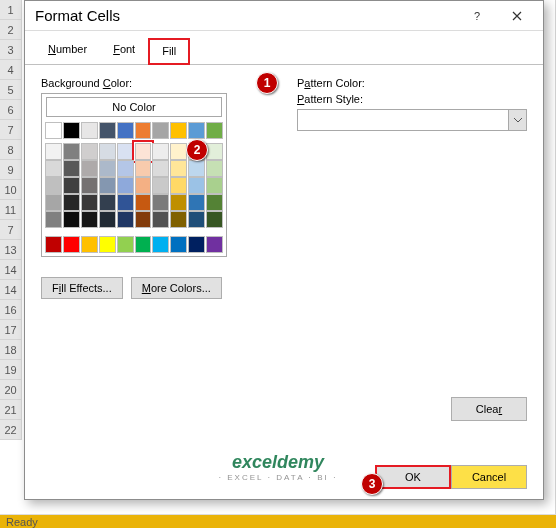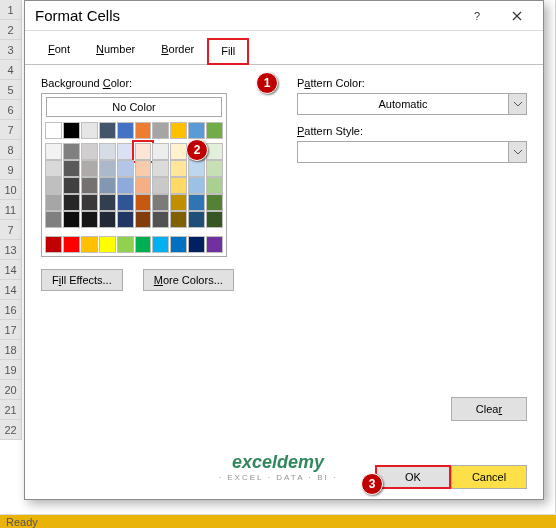--- a/index.html
+++ b/index.html
@@ -17,21 +17,21 @@
 .tab.hl{border:2px solid #e51b23}
 .body{padding:12px 16px;display:flex;gap:26px}
 .col{flex:1}
 .lbl{margin-bottom:4px}
 .lbl u{text-decoration:underline}
 .nocolor{border:1px solid #a8a8a8;height:20px;display:flex;align-items:center;justify-content:center;width:176px;margin:0 auto 4px}
 .palette{display:flex;flex-direction:column;gap:1px;padding:3px;border:1px solid #a8a8a8;width:186px}
 .prow{display:flex;gap:1px}
 .sw{width:17px;height:17px;border:1px solid #bfbfbf;cursor:pointer}
 .sw.sel{outline:2px solid #e51b23;outline-offset:1px}
-.btnrow{display:flex;gap:20px;margin-top:12px}
+.btnrow{display:flex;gap:8px;margin-top:20px}
 .stdbtn{border:1px solid #adadad;background:#e1e1e1;padding:4px 10px;cursor:pointer}
 .stdbtn u{text-decoration:underline}
 .combo{display:flex;height:22px;border:1px solid #a8a8a8;margin-bottom:10px}
 .combo span{flex:1;display:flex;align-items:center;justify-content:center}
 .combo .arrow{width:18px;background:#e1e1e1;border-left:1px solid #a8a8a8;display:flex;align-items:center;justify-content:center}
 fieldset{border:1px solid #c0c0c0;margin:0 16px;padding:8px}
 fieldset legend{padding:0 4px}
 .samplebox{height:44px;background:#fce4d6;border:1px solid #999}
 .footer{position:absolute;bottom:10px;right:16px;display:flex;align-items:center}
 .okbtn{border:2px solid #e51b23;background:#e1e1e1;width:76px;height:24px;cursor:pointer}
@@ -81,23 +81,22 @@
   <div class="titlebar">
     <div class="title">Format Cells</div>
     <div class="titlebtn">?</div>
     <div class="titlebtn">
         <svg width="10" height="10" viewBox="0 0 10 10">
           <path d="M1 1L9 9M9 1L1 9" stroke="#333" stroke-width="1.2"></path>
         </svg>
       </div>
   </div>
   <div class="tabs">
+    <div class="tab"><u>N</u><span title="Number">umber</span></div>
     <div class="tab"><u>F</u>ont</div>
-    <div class="tab"><u>N</u><span title="Number">umber</span></div>
-    <div class="tab"><u>B</u>order</div>
     <div class="tab active hl">Fill</div>
   </div>
   <div class="body">
     <div class="col">
       <div class="lbl">Background <u>C</u>olor:</div>
       <div class="palette">
         <div class="nocolor">No Color</div>
         <div id="themerows">
             <div class="prow">
               <div class="sw" style="background: rgb(255, 255, 255);"></div>
@@ -187,28 +186,20 @@
             <div class="sw" style="background: rgb(112, 48, 160);"></div>
           </div>
       </div>
       <div class="btnrow">
         <button class="stdbtn">F<u>i</u>ll Effects...</button>
         <button class="stdbtn"><u>M</u>ore Colors...</button>
       </div>
     </div>
     <div class="col">
       <div class="lbl">P<u>a</u>ttern Color:</div>
-      <div class="combo">
-        <span>Automatic</span>
-        <div class="arrow">
-            <svg width="8" height="5">
-              <path d="M0 0L4 4L8 0" fill="none" stroke="#555"></path>
-            </svg>
-          </div>
-      </div>
       <div class="lbl"><u>P</u>attern Style:</div>
       <div class="combo">
         <span></span>
         <div class="arrow">
             <svg width="8" height="5">
               <path d="M0 0L4 4L8 0" fill="none" stroke="#555"></path>
             </svg>
           </div>
       </div>
     </div>

